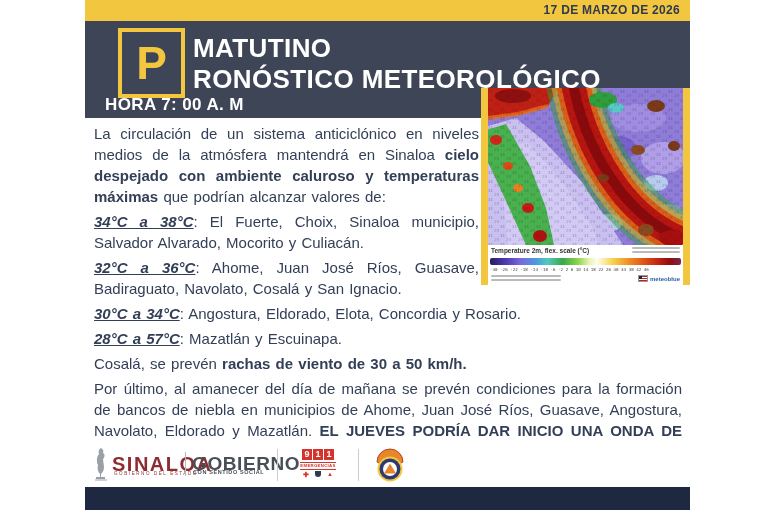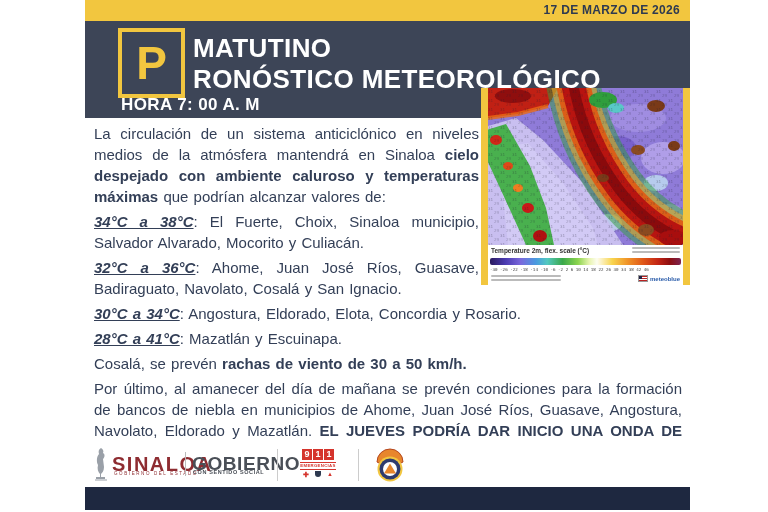--- a/index.html
+++ b/index.html
@@ -12,21 +12,21 @@
     padding-right:10px;box-sizing:border-box;letter-spacing:.3px;}
 
   
   .header{position:absolute;left:85px;top:21px;width:605px;height:97px;background:#3D4557;}
   .p-box{position:absolute;left:33px;top:7px;width:59px;height:62px;border:4px solid #F2C63F;
     display:flex;align-items:center;justify-content:center;color:#F2C63F;font-weight:bold;
     font-size:46px;line-height:1;}
   .title{position:absolute;left:108px;top:12px;width:490px;color:#fff;font-weight:bold;
     font-size:26px;line-height:31px;letter-spacing:.4px;white-space:nowrap;}
   .hora{position:absolute;left:20px;bottom:3px;color:#fff;font-weight:bold;font-size:17px;
-    letter-spacing:.4px;margin-left:16px;}
+    letter-spacing:.4px;}
 
   
   .bodytext{position:absolute;left:90px;top:119px;width:596px;color:#333F57;font-size:15px;
     line-height:21px;text-align:justify;word-spacing:1px;}
   .bodytext p{margin:4px;}
   .spacer{float:right;width:207px;height:167px;}
   .b{font-weight:bold;}
   .range{font-weight:bold;font-style:italic;text-decoration:underline;text-decoration-skip-ink:none;}
 
   
@@ -96,21 +96,21 @@
     </div>
     <div class="hora">HORA 7: 00 A. M</div>
   </div>
 
   <div class="bodytext">
     <div class="spacer"></div>
     <p><span>La circulación de un sistema anticiclónico en niveles medios de la atmósfera mantendrá en Sinaloa </span><span class="b">cielo despejado con ambiente caluroso y temperaturas máximas</span><span> que podrían alcanzar valores de:</span></p>
     <p><span class="range">34°C a 38°C</span><span>: El Fuerte, Choix, Sinaloa municipio, Salvador Alvarado, Mocorito y Culiacán.</span></p>
     <p><span class="range">32°C a 36°C</span><span>: Ahome, Juan José Ríos, Guasave, Badiraguato, Navolato, Cosalá y San Ignacio.</span></p>
     <p><span class="range">30°C a 34°C</span><span>: Angostura, Eldorado, Elota, Concordia y Rosario.</span></p>
-    <p><span class="range">28°C a 41°C</span><span>: Mazatlán y Escuinapa.</span></p>
+    <p><span class="range">28°C a 57°C</span><span>: Mazatlán y Escuinapa.</span></p>
     <p><span>Cosalá, se prevén </span><span class="b">rachas de viento de 30 a 50 km/h.</span></p>
     <p><span>Por último, al amanecer del día de mañana se prevén condiciones para la formación de bancos de niebla en municipios de Ahome, Juan José Ríos, Guasave, Angostura, Navolato, Eldorado y Mazatlán. </span><span class="b">EL JUEVES PODRÍA DAR INICIO UNA ONDA DE CALOR EN EL ESTADO</span><span>.</span></p>
   </div>
 
   <div class="map-panel">
     <div class="ystrip"></div>
     <div class="map-center">
       <svg class="map-svg" width="195" height="157" viewBox="0 0 195 157">
         <defs>
           <pattern id="gridnum" width="12" height="9" patternUnits="userSpaceOnUse">

